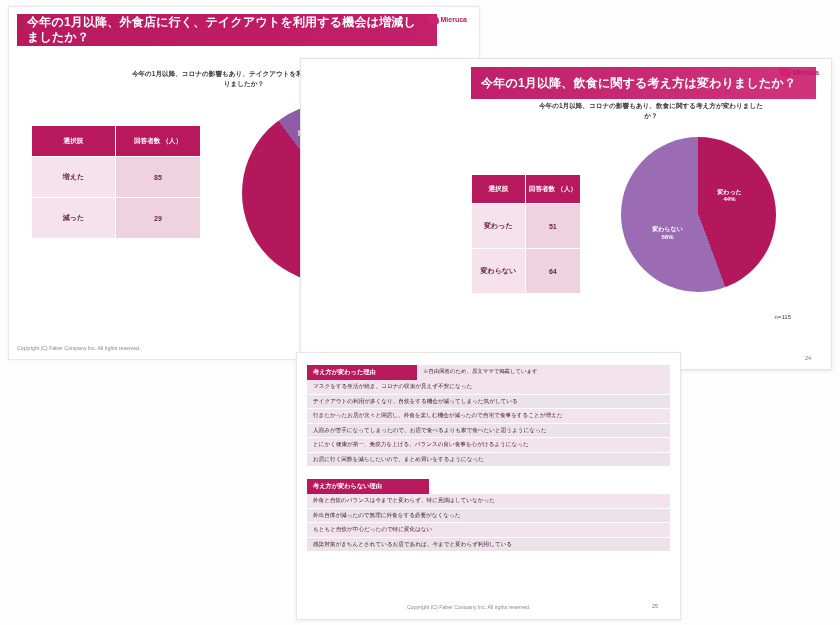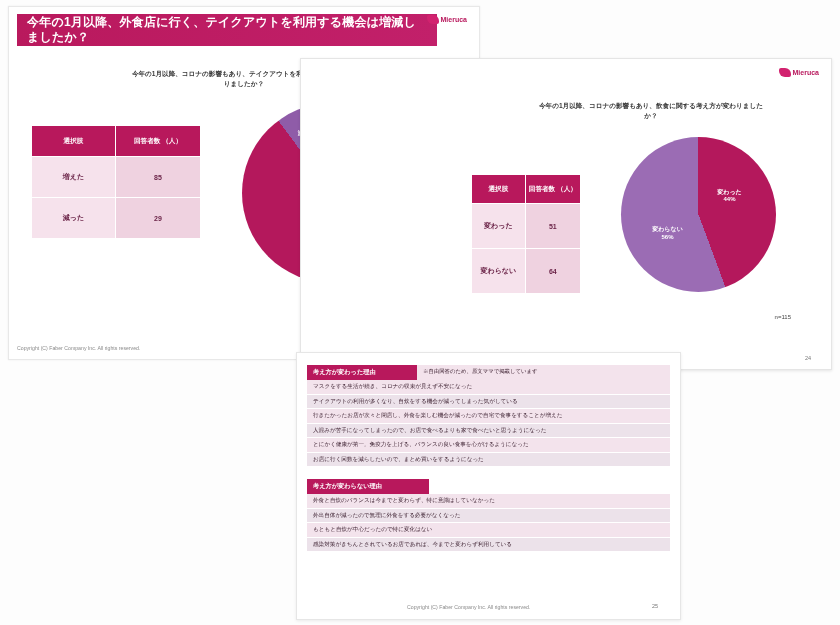--- a/index.html
+++ b/index.html
@@ -255,20 +255,21 @@
         <div class="pie-label" id="pie-a-l1" style="left:36%; top:19%;">減った
 25%</div>
       </div>
     </div>
     <div class="chart-caption" style="left:398px; top:300px;">n=114</div>
     <div class="copyright" style="left:8px; top:338px;">Copyright (C) Faber Company Inc. All rights reserved.</div>
     <div class="page-num" style="right:160px; bottom:12px;">23</div>
   </div>
 
   <div class="slide-b">
+    <div class="title-bar">今年の1月以降、飲食に関する考え方は変わりましたか？</div>
     <div class="logo">
       <span class="mark"></span>
       <span>Mieruca</span>
     </div>
 
     <div class="sub-title" style="left:235px; top:42px;">今年の1月以降、コロナの影響もあり、飲食に関する考え方が変わりましたか？</div>
 
     <table class="dtable table-b">
       <thead>
         <tr>

